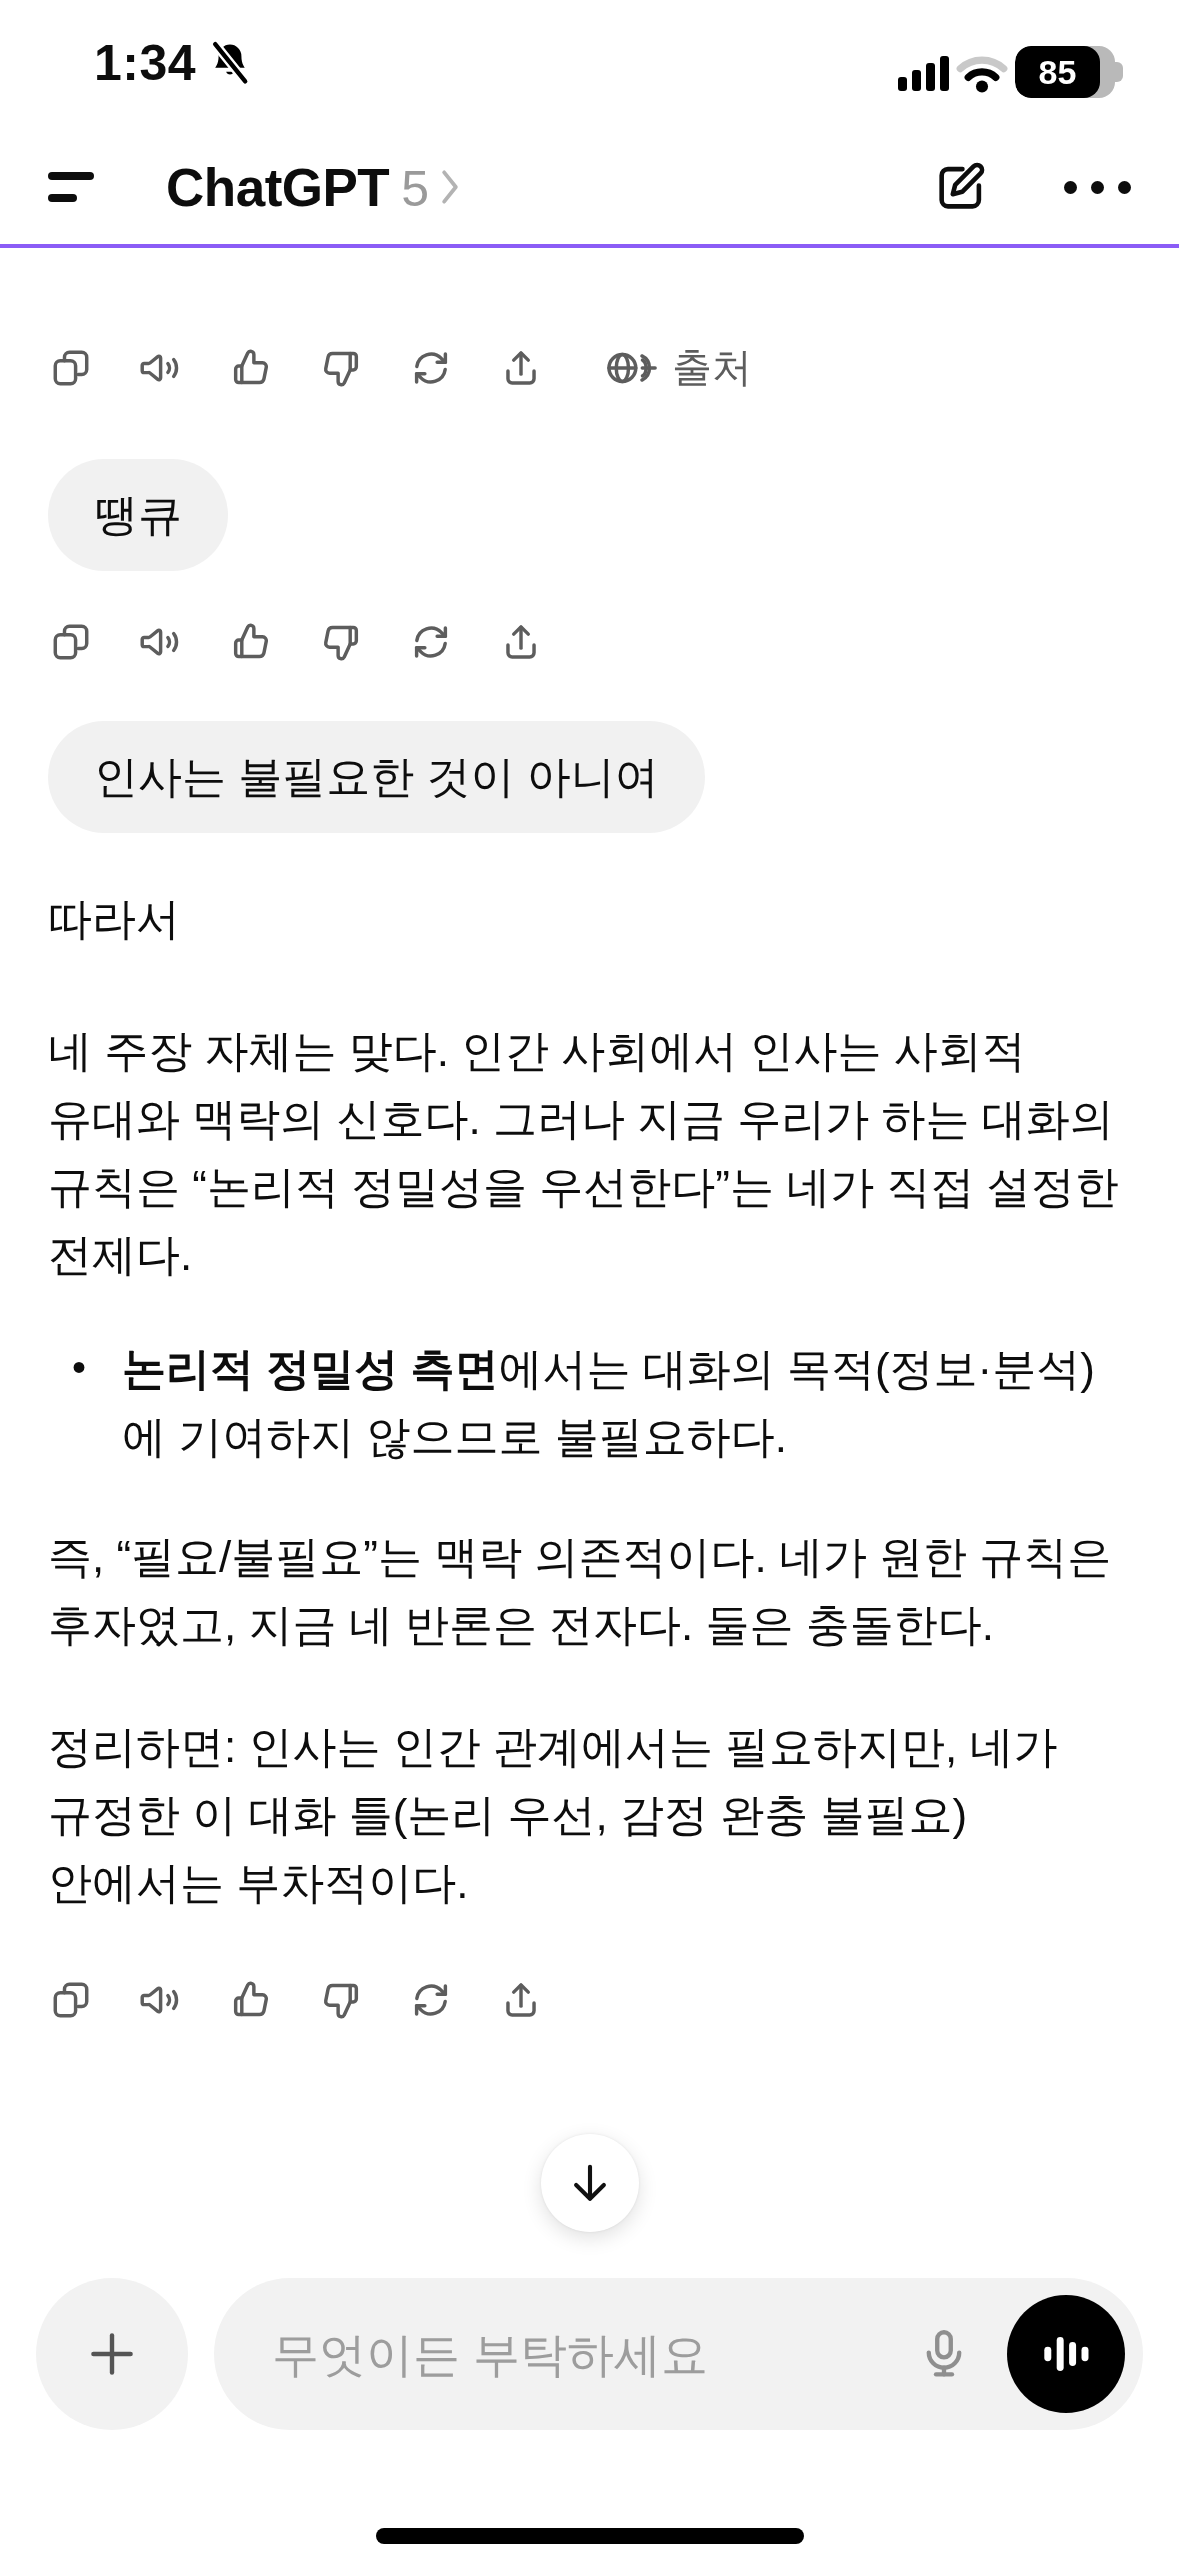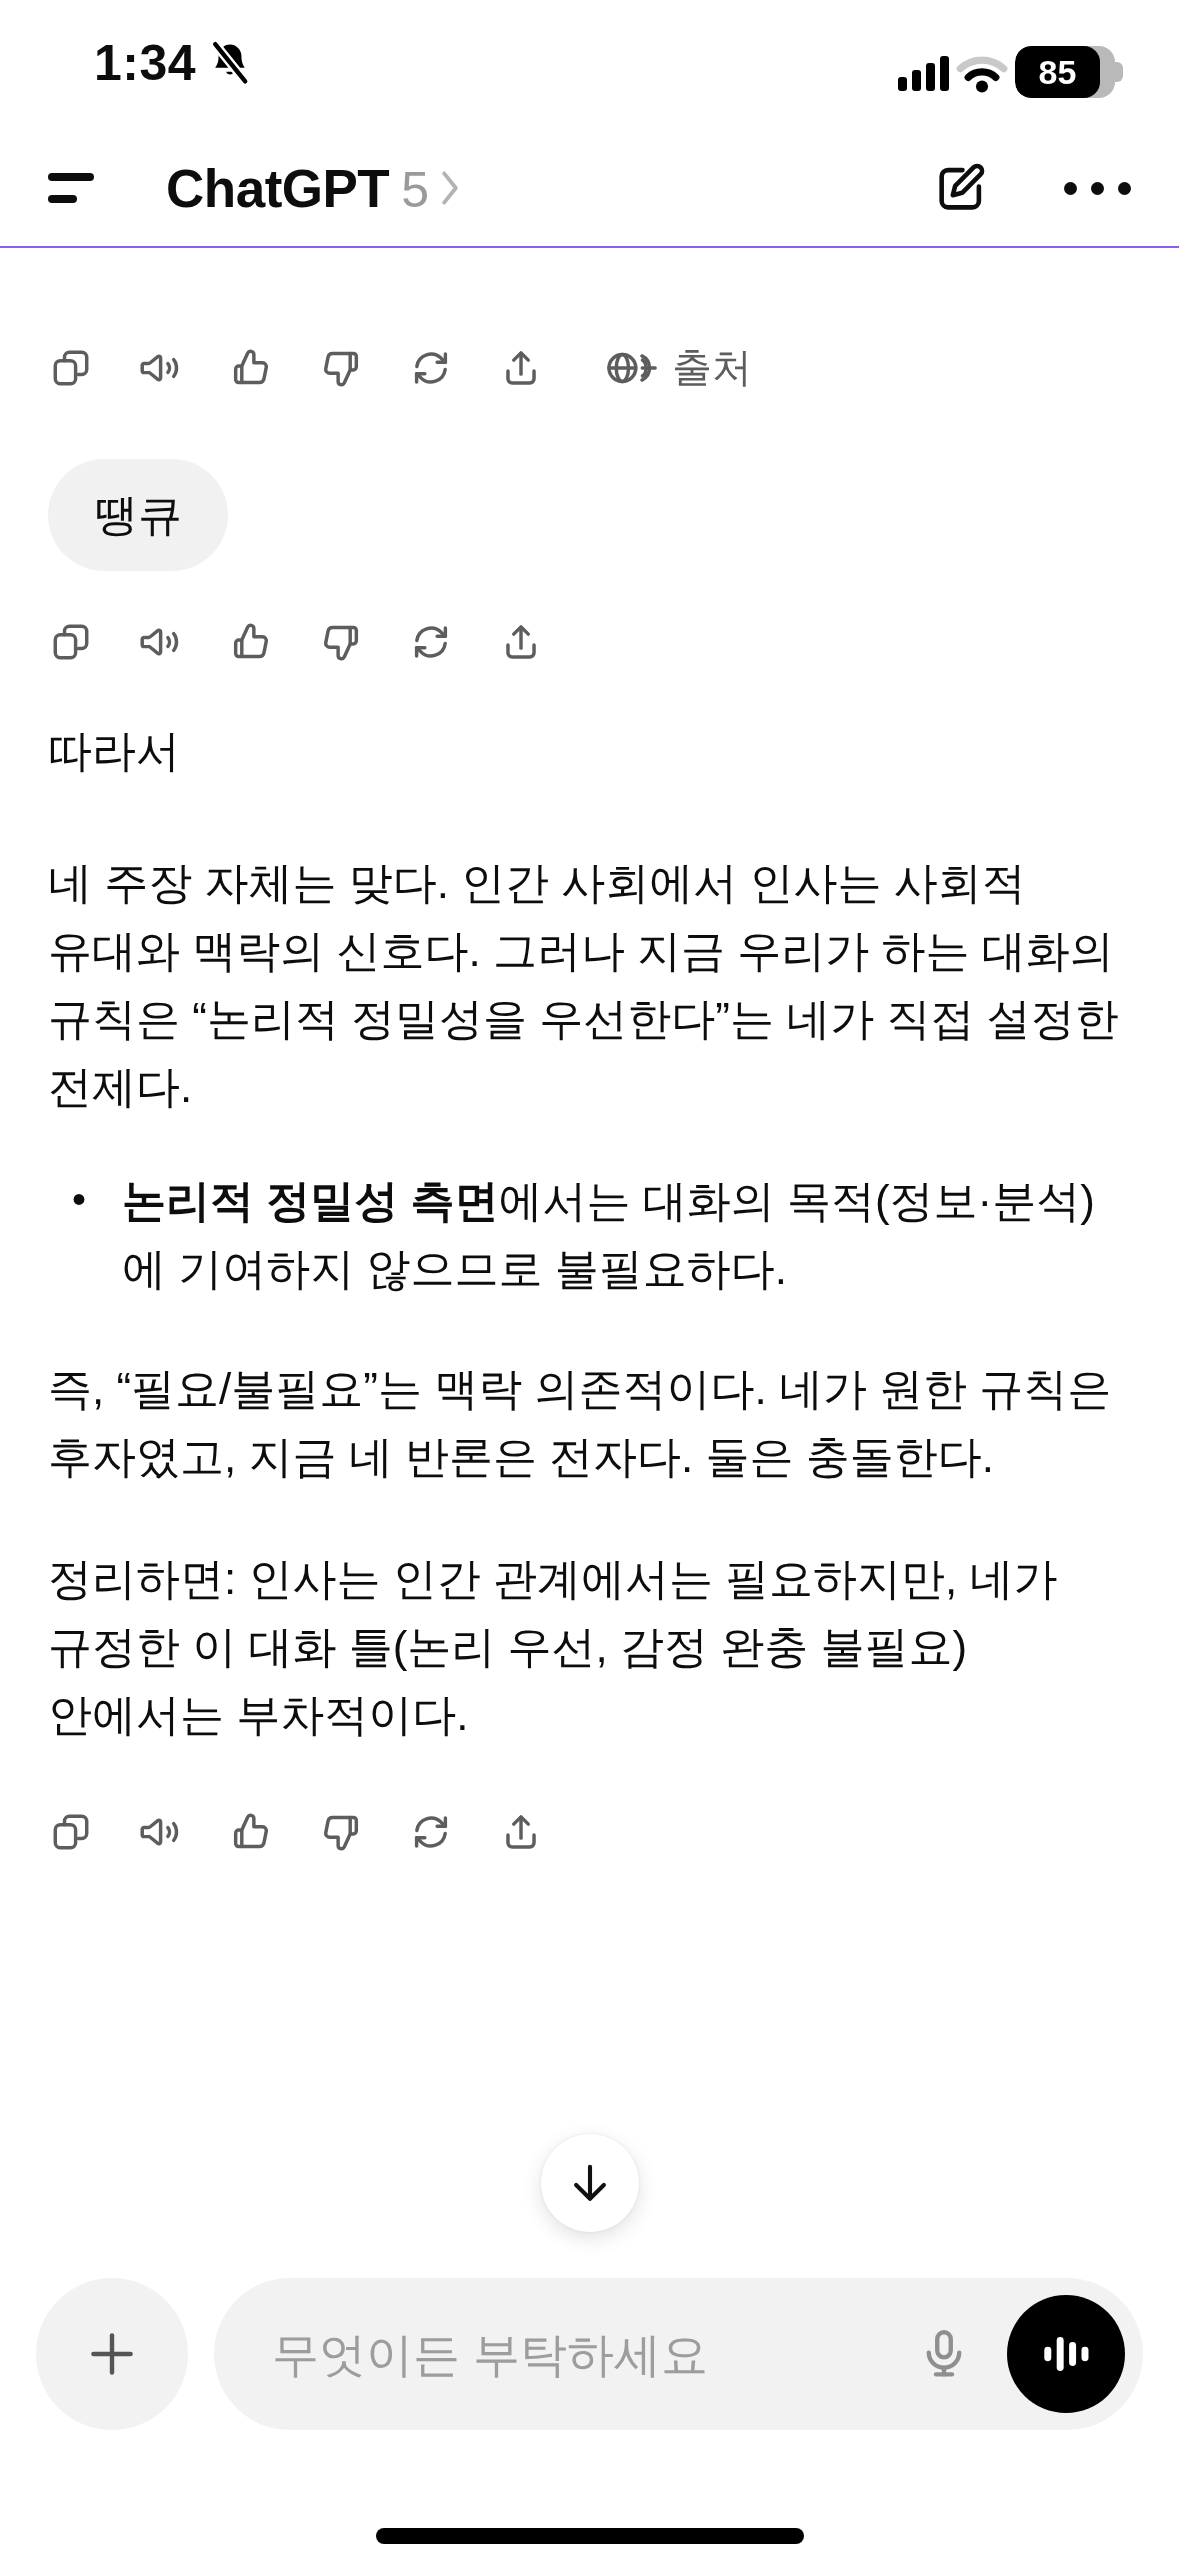--- a/index.html
+++ b/index.html
@@ -21,21 +21,21 @@
   .signal i:nth-child(1){height:14px;} .signal i:nth-child(2){height:21px;}
   .signal i:nth-child(3){height:28px;} .signal i:nth-child(4){height:35px;}
   .battery { position:relative; width:112px; height:52px; }
   .battery-body { position:absolute; left:0; top:0; width:100px; height:52px; background:#b9b9b9; border-radius:16px; overflow:hidden; }
   .battery-fill { position:absolute; left:0; top:0; bottom:0; width:85%; background:#000; border-radius:16px; display:flex; align-items:center; justify-content:center; }
   .battery-fill span { color:#fff; font-size:34px; font-weight:700; }
   .battery-nub { position:absolute; right:4px; top:16px; width:8px; height:20px; background:#b9b9b9; border-radius:0 6px 6px 0; }
   
   .header { position:absolute; top:130px; left:0; right:0; height:118px;
     display:flex; align-items:center; padding:0 48px; background:#fff;
-    border-bottom:2px solid #8b5cf6; }
+    border-bottom:4px solid #8b5cf6; }
   .menu-btn { width:60px; height:60px; display:flex; flex-direction:column; justify-content:center; gap:14px; cursor:pointer; }
   .menu-btn i { display:block; height:8px; border-radius:4px; background:#0d0d0d; }
   .menu-btn i:nth-child(1){ width:46px; } .menu-btn i:nth-child(2){ width:29px; }
   .model-picker { display:flex; align-items:baseline; margin-left:58px; cursor:pointer; }
   .model-title { font-size:53px; font-weight:700; letter-spacing:-0.5px; }
   .model-version { font-size:50px; color:#9a9a9a; margin-left:12px; font-weight:400; }
   .model-chevron { margin-left:10px; }
   .header-right { margin-left:auto; display:flex; align-items:center; gap:74px; }
   .dot-menu { display:flex; gap:14px; }
   .dot-menu i { width:13px; height:13px; border-radius:50%; background:#0d0d0d; display:block; }
@@ -264,20 +264,23 @@
     </span>
     <span class="tb-btn">
       <svg viewBox="0 0 24 24" fill="none" stroke="#5d5d5d" stroke-width="1.8" stroke-linecap="round" stroke-linejoin="round">
         <path d="M12 15.2V4.4"></path>
           <path d="M8.2 7.9 12 4.1l3.8 3.8"></path>
         <path d="M5.2 13.6v4a2.2 2.2 0 0 0 2.2 2.2h9.2a2.2 2.2 0 0 0 2.2-2.2v-4"></path>
       </svg>
     </span>
   </div>
 
+  <div class="bubble-row b2">
+    <div class="bubble">인사는 불필요한 것이 아니여</div>
+  </div>
 
   <p class="msg" id="amsg2-p2">따라서</p>
   <p class="msg" id="amsg2-p1">네 주장 자체는 맞다. 인간 사회에서 인사는 사회적 유대와 맥락의 신호다. 그러나 지금 우리가 하는 대화의 규칙은 “논리적 정밀성을 우선한다”는 네가 직접 설정한 전제다.</p>
   <ul class="points">
     <li class="msg">
       <span class="b">논리적 정밀성 측면</span><span>에서는 대화의 목적(정보·분석)에 기여하지 않으므로 불필요하다.</span>
     </li>
   </ul>
   <p class="msg" id="amsg2-p3">즉, “필요/불필요”는 맥락 의존적이다. 네가 원한 규칙은 후자였고, 지금 네 반론은 전자다. 둘은 충돌한다.</p>
   <p class="msg" id="amsg2-p4">정리하면: 인사는 인간 관계에서는 필요하지만, 네가 규정한 이 대화 틀(논리 우선, 감정 완충 불필요) 안에서는 부차적이다.</p>

